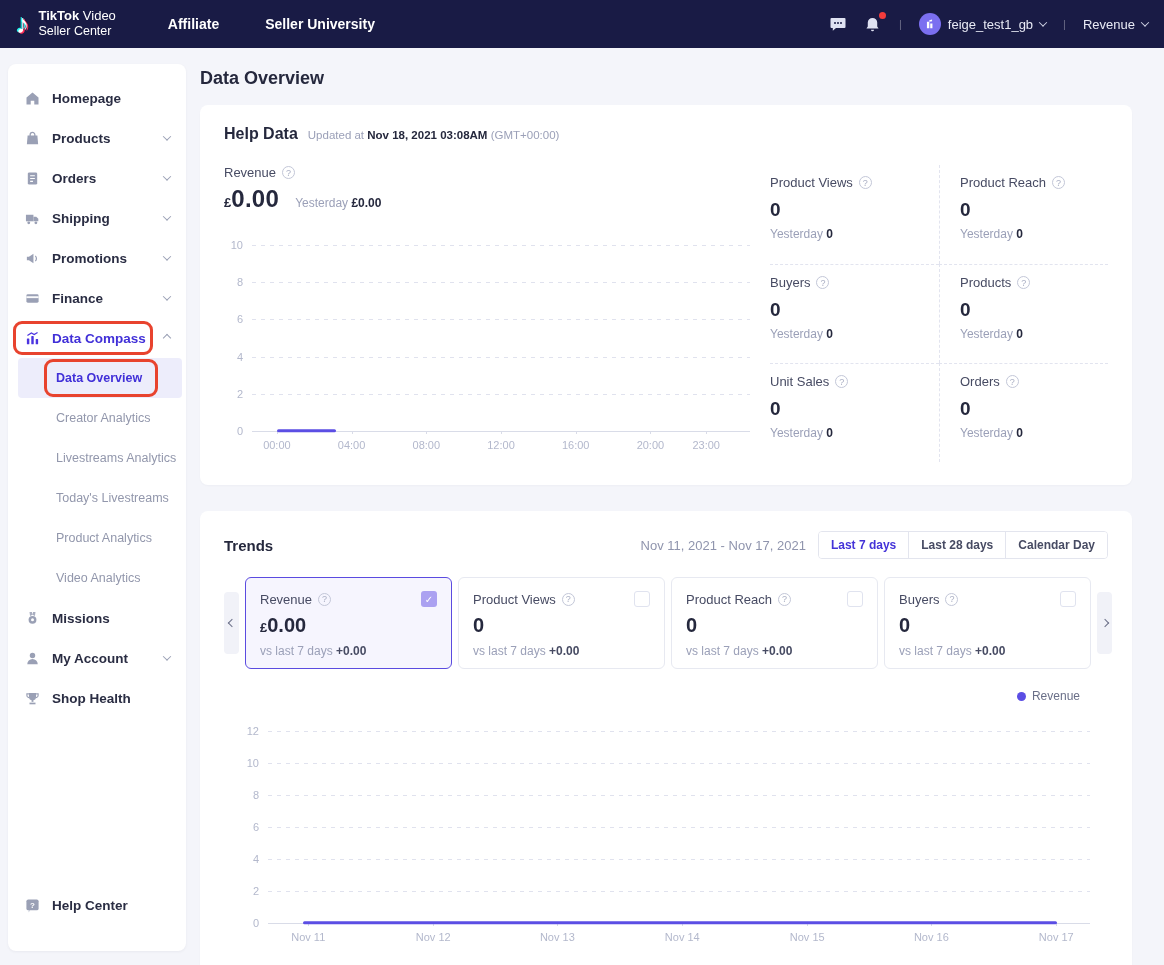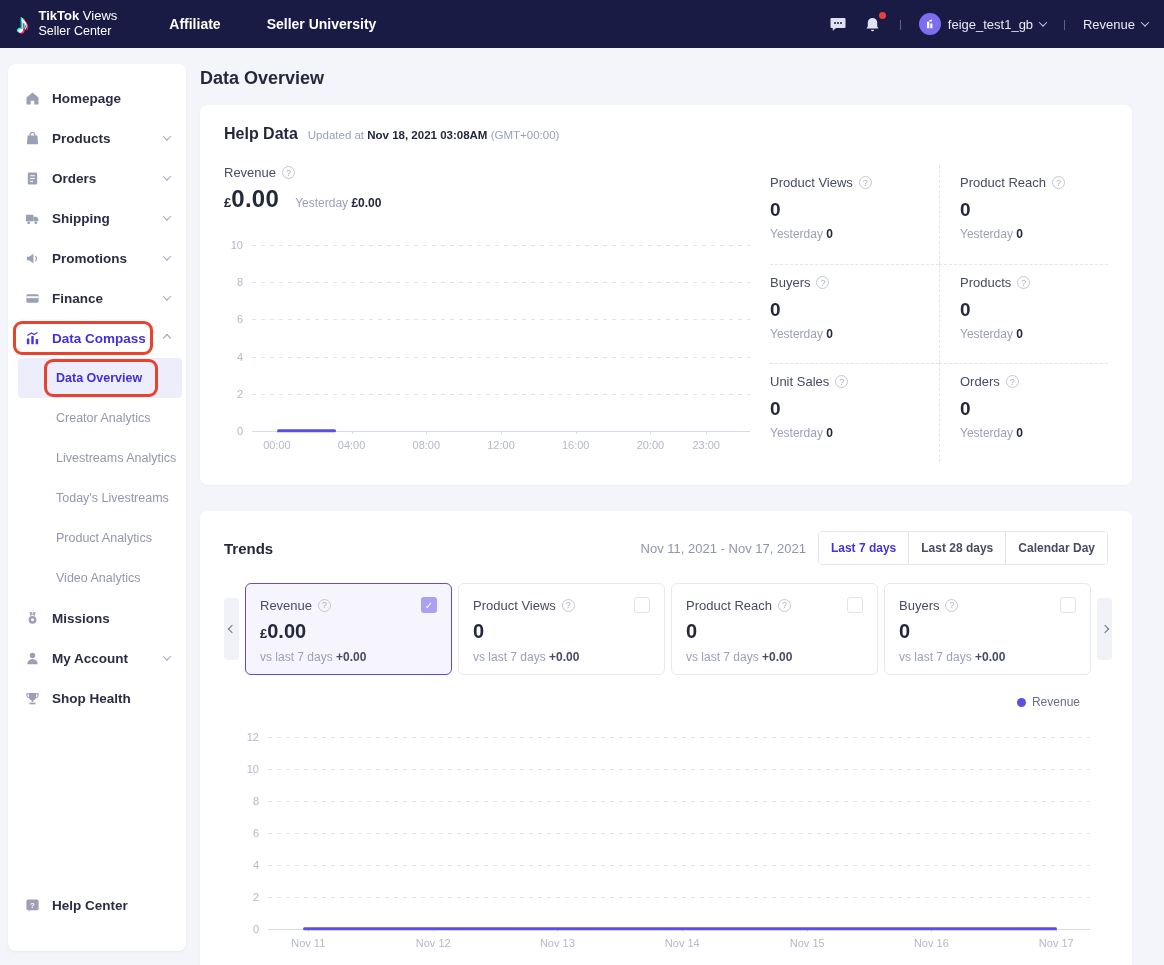--- a/index.html
+++ b/index.html
@@ -85,21 +85,21 @@
   .stat:nth-child(n+3){border-top:1px dashed #e2e4ef}
   .stat-label{font-size:13px;color:#474b63;display:flex;gap:6px;align-items:center}
   .stat-value{font-size:19px;font-weight:700;color:#25283d;margin-top:9px}
   .stat-yday{font-size:12px;color:#9ba0b8;margin-top:6px}
 
   
   .trends{margin-top:26px}
   .t-head{display:flex;align-items:center}
   .t-title{font-size:15px;font-weight:700;color:#25283d}
   .t-range{margin-left:auto;font-size:13px;color:#8f94ad;margin-right:12px}
-  .seg{display:flex;border:1px solid #e3e5ee;border-radius:4px;background:#fff;overflow:hidden;height:34px}
+  .seg{display:flex;border:1px solid #e3e5ee;border-radius:4px;background:#fff;overflow:hidden;height:28px}
   .seg button{border:none;background:#fff;padding:0 12px;font-size:12px;font-weight:700;color:#474b63;font-family:inherit;cursor:pointer}
   .seg button + button{border-left:1px solid #e3e5ee}
   .seg button.active{color:#4433d8}
 
   .t-cards{display:flex;align-items:center;margin-top:18px}
   .scroll-btn{width:15px;height:62px;background:#f1f2f8;border:none;border-radius:4px;display:flex;align-items:center;justify-content:center;color:#6a6f88;cursor:pointer;flex:none}
   .t-card{width:207px;height:92px;border:1px solid #e7e9f1;border-radius:6px;background:#fff;margin-left:6px;padding:13px 14px;cursor:pointer;flex:none}
   .t-card.selected{border:1.5px solid #5b4be0;background:#f6f5fe}
   .t-card:last-of-type{margin-right:6px}
   .t-top{display:flex;align-items:center}
@@ -114,21 +114,21 @@
   .legend{display:flex;align-items:center;justify-content:flex-end;gap:6px;margin:20px 28px 0 0;font-size:12px;color:#6a6f88}
   .dot{width:9px;height:9px;border-radius:50%;background:#5b4ee4}
 </style>
 </head>
 <body>
 
 <header class="topbar">
   <div class="logo">
     <span class="note">♪</span>
     <div class="logo-lines">
-      <div class="l1"><span class="b">TikTok</span> <span>Views</span></div>
+      <div class="l1"><span class="b">TikTok</span> <span>Video</span></div>
       <div class="l2">Seller Center</div>
     </div>
   </div>
   <nav class="tb-links">
     <span>Affiliate</span>
     <span>Seller University</span>
   </nav>
   <div class="tb-right">
     <span class="tb-ico">
       <svg viewBox="0 0 18 18" width="18" height="18">

